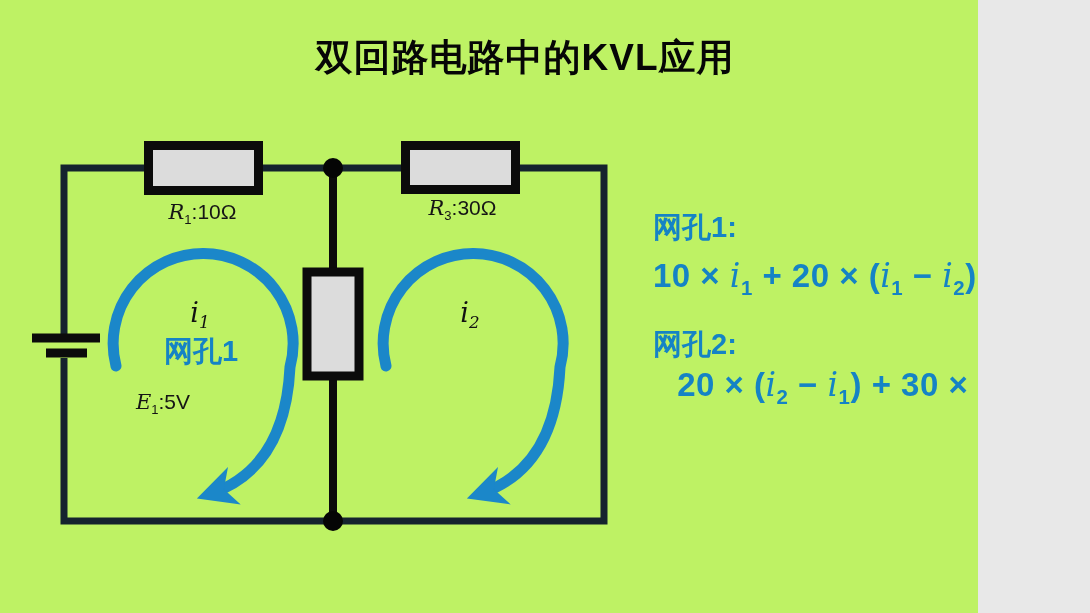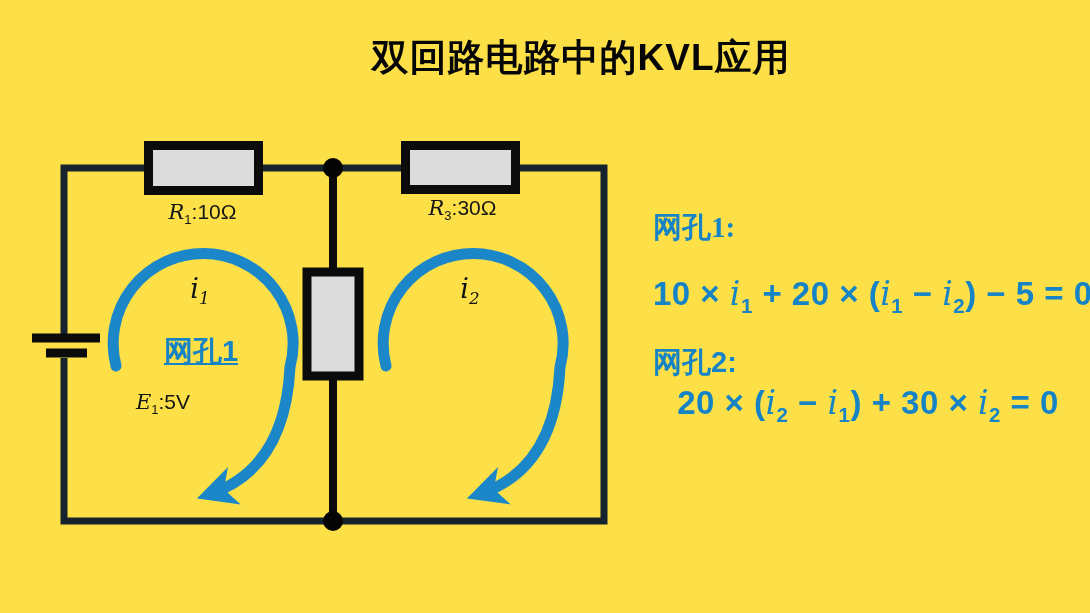--- a/index.html
+++ b/index.html
@@ -1,42 +1,42 @@
 <!DOCTYPE html>
 <html><head>
 <meta charset="utf-8">
 <style>
   html,body { margin:0; padding:0; background:#e8e8e8; }
   .canvas {
     position:relative;
-    width:1090px; height:613px;
-    background:#fde047;
+    width:978px; height:613px;
+    background:#bef264;
     font-family:"Liberation Sans","DejaVu Sans",sans-serif;
     overflow:hidden;
   }
   .title {
     position:absolute; top:33px; left:0; right:0;
     padding-left:72px; box-sizing:border-box;
     text-align:center;
     font-size:37px; font-weight:bold; color:#060606;
     letter-spacing:1px;
   }
   .abs { position:absolute; }
   .comp-label {
     font-size:21px; color:#151515;
     text-align:center; white-space:nowrap;
   }
   .current-label {
     font-family:"DejaVu Serif","Liberation Serif",serif;
     font-style:italic; font-size:27px; color:#111;
-    text-align:center; white-space:nowrap;
+    text-align:center; white-space:nowrap;margin-top:24px;
   }
   .mesh-name {
     font-size:29px; font-weight:bold; color:#1583c5;
-    text-align:center; white-space:nowrap;text-decoration:underline;
+    text-align:center; white-space:nowrap;
   }
   .eq-header {
     font-size:29px; font-weight:bold; color:#1583c5;
     white-space:nowrap;
   }
   .eq-line {
     font-size:33px; font-weight:bold; color:#1583c5;
     white-space:nowrap; letter-spacing:0.5px;text-align:center;
   }
   .mvar {
@@ -82,19 +82,19 @@
   <div class="abs comp-label mathify" style="left:130px; top:200px; width:145px;"><span class="mvar">R</span><sub>1</sub>:10Ω</div>
   <div class="abs comp-label mathify" style="left:390px; top:196px; width:145px;"><span class="mvar">R</span><sub>3</sub>:30Ω</div>
   <div class="abs comp-label mathify" style="left:62px; top:390px; width:120px;padding-left:41px;"><span class="mvar">E</span><sub>1</sub>:5V</div>
 
   <div class="abs current-label mathify" style="left:168px; top:273px; width:64px;"><span class="mvar">i</span><sub>1</sub></div>
   <div class="abs current-label mathify" style="left:438px; top:273px; width:64px;"><span class="mvar">i</span><sub>2</sub></div>
 
   <div class="abs mesh-name" style="left:146px; top:332px; width:110px;">网孔1</div>
 
   <div class="abs" style="left:653px; top:208px; width:430px;">
-    <div class="eq-header" style="margin-bottom:26px;font-family:Liberation Serif, serif;">网孔1:</div>
+    <div class="eq-header" style="margin-bottom:8px;">网孔1:</div>
     <div class="eq-line mathify" style="margin-bottom:30px;">10 × <span class="mvar">i</span><sub>1</sub> + 20 × (<span class="mvar">i</span><sub>1</sub> − <span class="mvar">i</span><sub>2</sub>) − 5 = 0</div>
     <div class="eq-header" style="">网孔2:</div>
     <div class="eq-line mathify">20 × (<span class="mvar">i</span><sub>2</sub> − <span class="mvar">i</span><sub>1</sub>) + 30 × <span class="mvar">i</span><sub>2</sub> = 0</div>
   </div>
 
 </div>
 
 </body></html>

